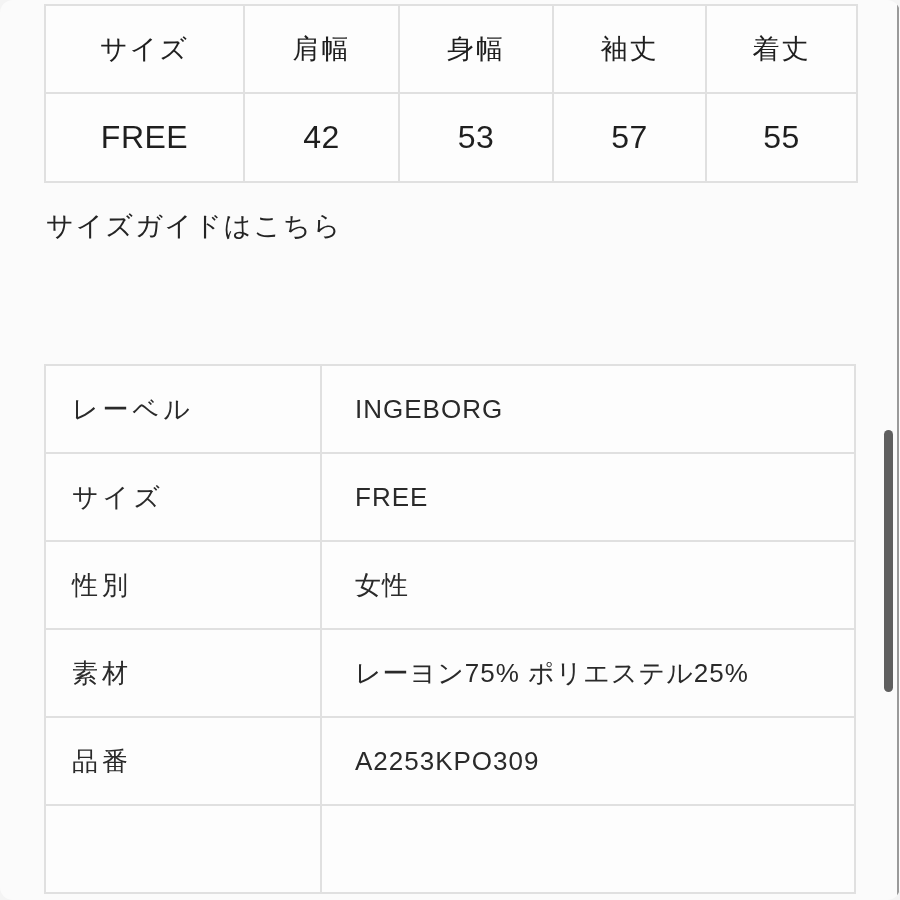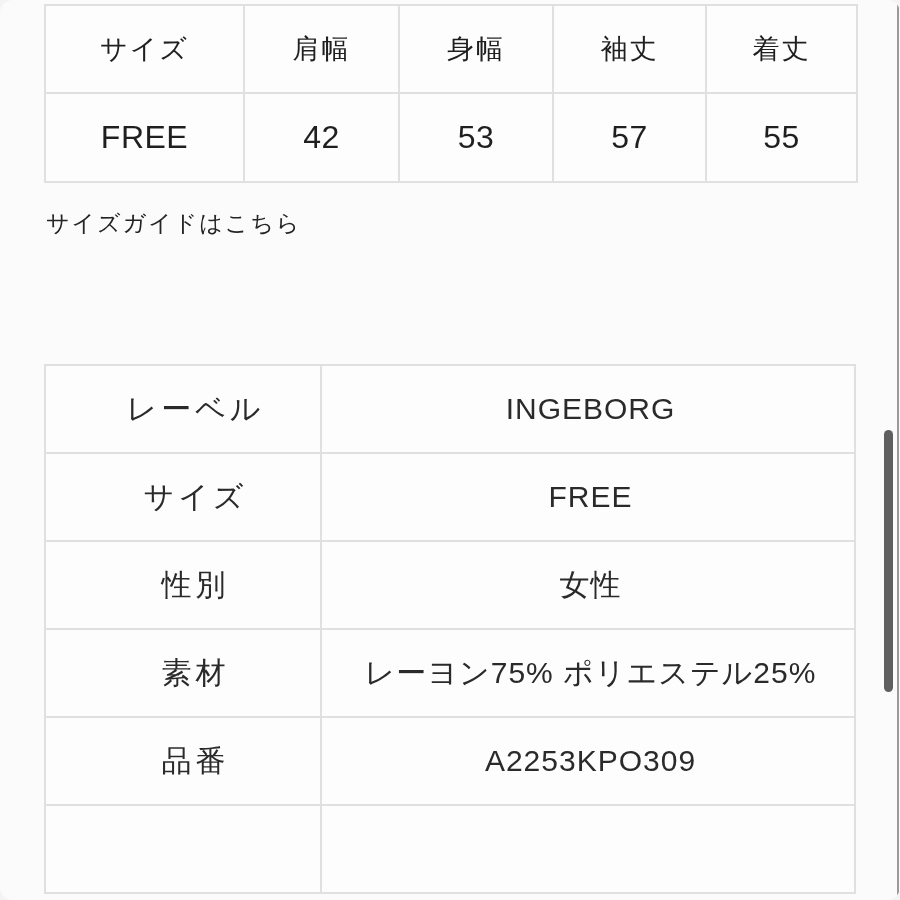--- a/index.html
+++ b/index.html
@@ -32,21 +32,21 @@
     color: #1f1f1f;
   }
   .size-table th { height: 84px; font-size: 27px; letter-spacing: 2px; }
   .size-table td { height: 85px; font-size: 32px; letter-spacing: 0.5px; }
 
   
   .size-guide {
     position: absolute;
     left: 46px;
     top: 208px;
-    font-size: 23px;
+    font-size: 27px;
     letter-spacing: 2px;
     color: #242424;
     cursor: pointer;
   }
 
   
   .heading {
     position: absolute;
     left: 45px;
     top: 292px;
@@ -64,26 +64,25 @@
     top: 364px;
     width: 812px;
     border-collapse: collapse;
     table-layout: fixed;
     background: #fdfdfd;
   }
   .details-table td {
     border: 2px solid #e0e0e0;
     height: 84px;
     vertical-align: middle;
-    font-size: 30px;
+    font-size: 26px;
     color: #2a2a2a;
-    text-align: center;
   }
   .details-table td.lbl { width: 247px; padding-left: 26px; letter-spacing: 4px; }
-  .details-table td.val { padding-left: 6px; letter-spacing: 1px; }
+  .details-table td.val { padding-left: 33px; letter-spacing: 1px; }
 
   
   .scroll-edge {
     position: absolute;
     left: 897px; top: 0;
     width: 2px; height: 900px;
     background: #9a9a9a;
   }
   .scroll-thumb {
     position: absolute;

